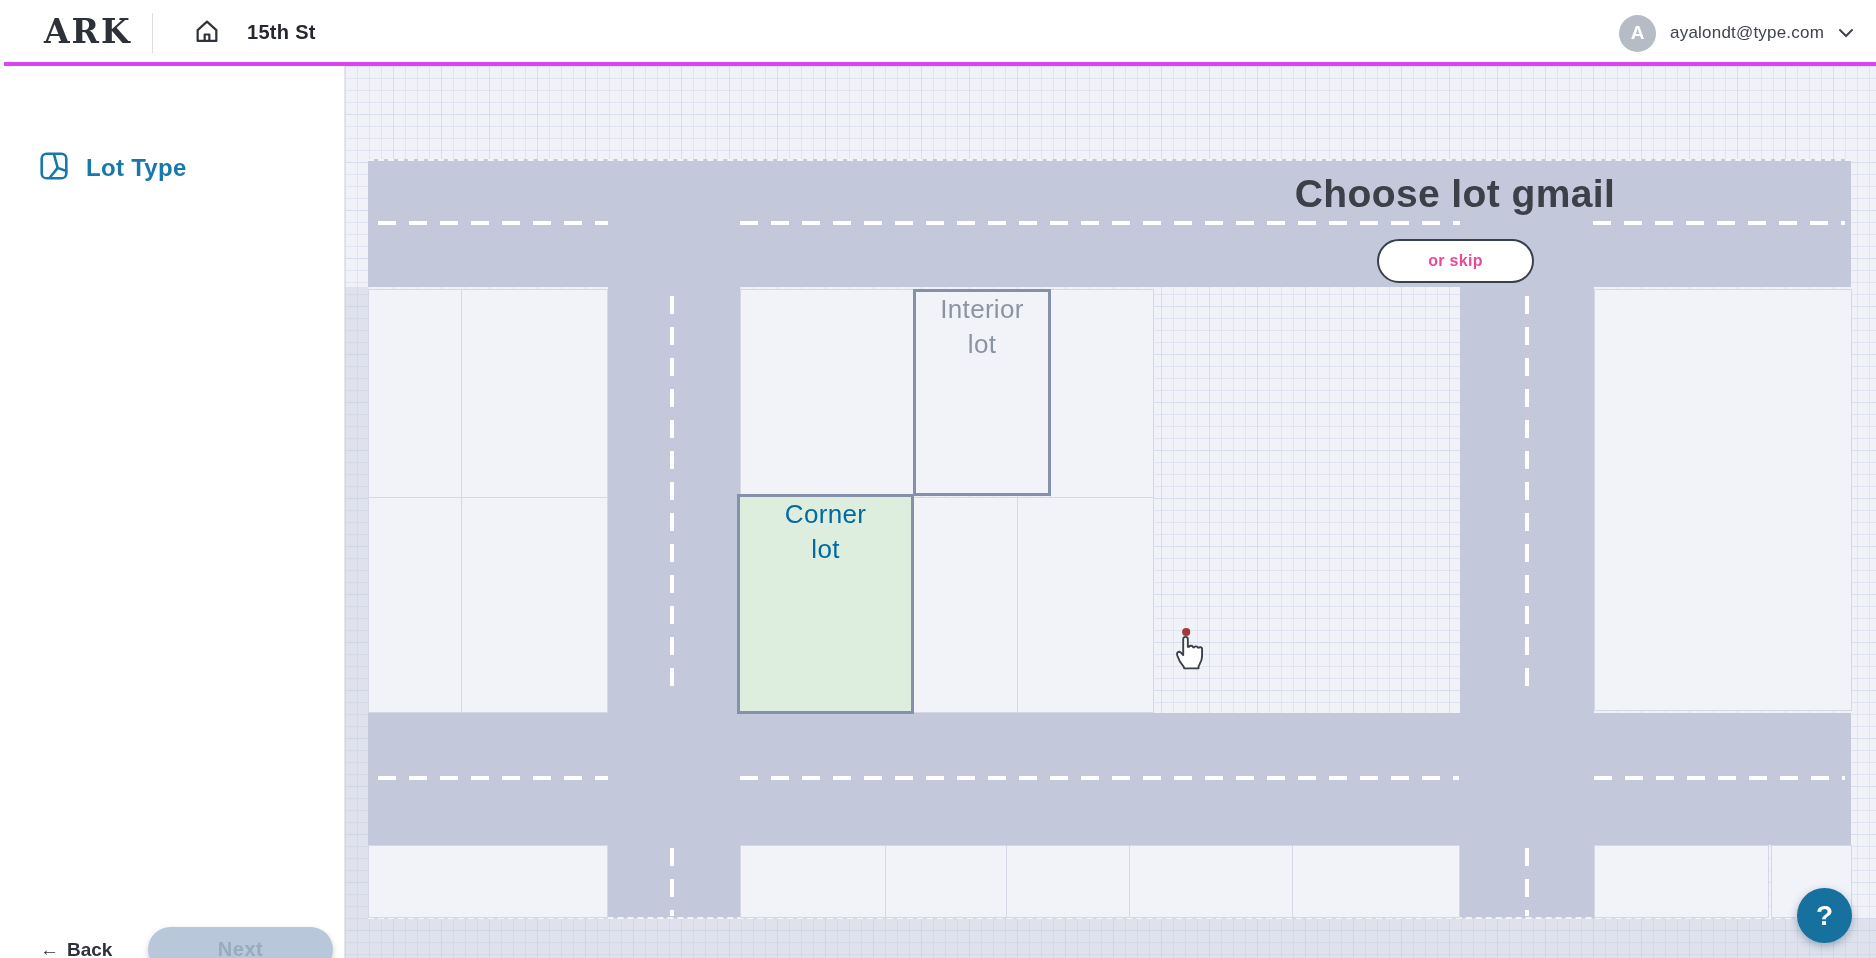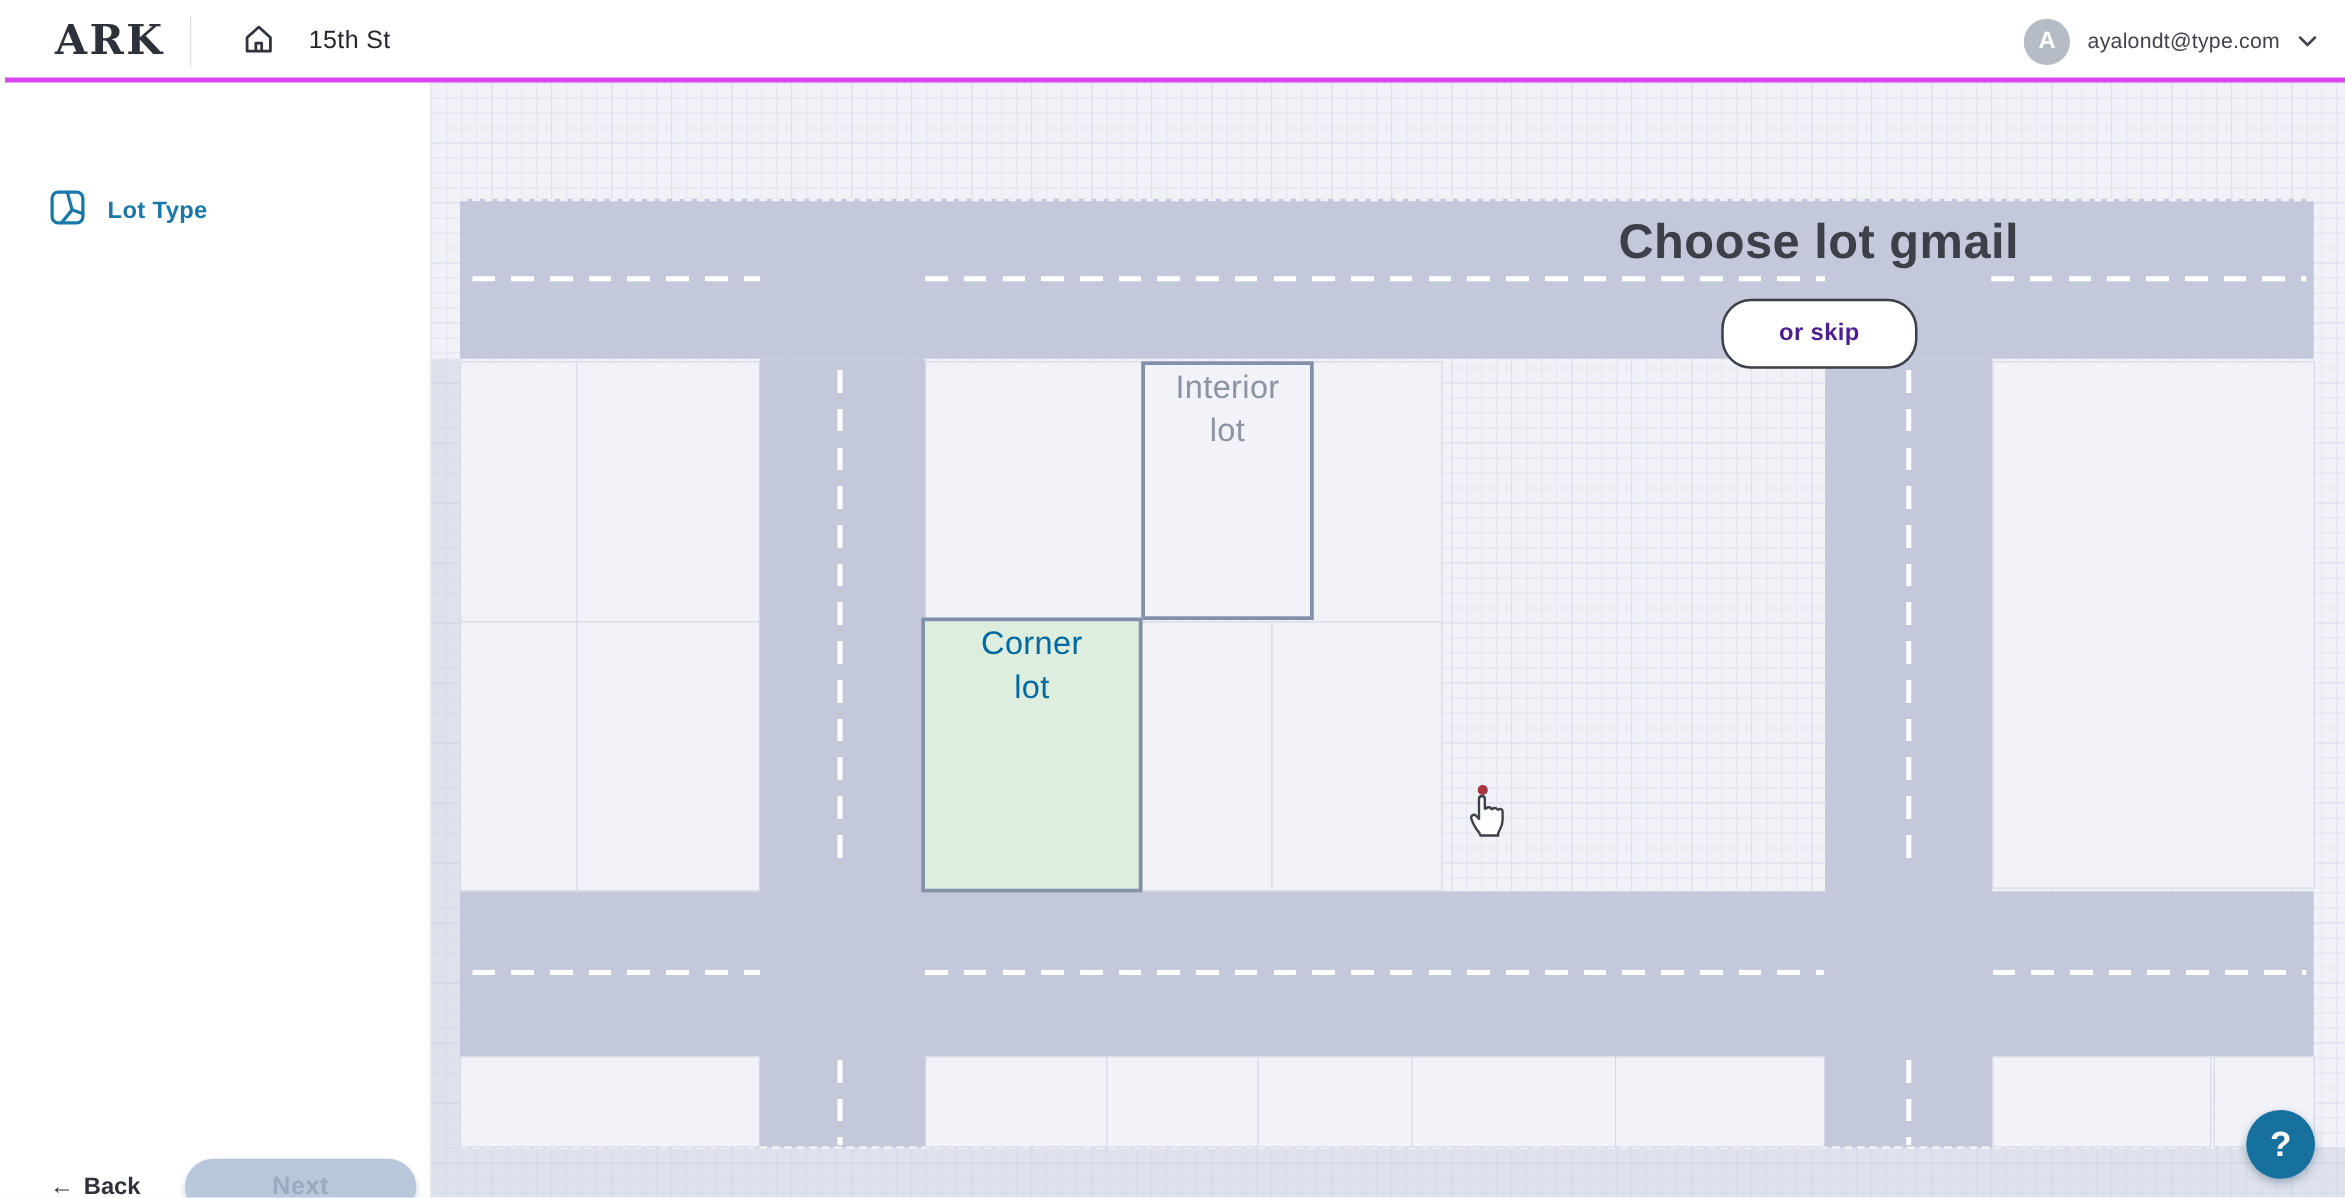--- a/index.html
+++ b/index.html
@@ -8,32 +8,32 @@
   #root { position:relative; width:1876px; height:958px; overflow:hidden; }
   .abs { position:absolute; }
 
   
   #header { position:absolute; left:4px; top:0; width:1876px; height:66px; background:#fff;
     border-bottom:4px solid #d946ef; z-index:40; }
   #logo { position:absolute; left:40px; top:12px; font-family:"DejaVu Serif","Liberation Serif",serif;
     font-size:33px; font-weight:700; letter-spacing:2px; color:#2d313a; cursor:pointer; }
   #header-divider { position:absolute; left:148px; top:13px; width:1px; height:40px; background:#dddde2; }
   #home-btn { position:absolute; left:186px; top:15px; width:34px; height:34px; background:none; border:none; cursor:pointer; }
-  #project-title { position:absolute; left:243px; top:21px; font-size:20px; font-weight:400; color:#24272e; letter-spacing:.3px; }
+  #project-title { position:absolute; left:243px; top:21px; font-size:20px; font-weight:700; color:#24272e; letter-spacing:.3px; }
   #account { position:absolute; right:26px; top:11px; height:44px; display:flex; align-items:center; gap:14px;
     background:none; border:none; cursor:pointer; }
   #avatar { width:37px; height:37px; border-radius:50%; background:#b6bcc6; color:#fff; font-size:19px; font-weight:700;
     display:flex; align-items:center; justify-content:center; }
   #email { font-size:17px; color:#3e434c; letter-spacing:.2px; }
 
   
   #sidebar { position:absolute; left:0; top:66px; width:345px; height:892px; background:#fff;
     border-right:1px solid #e5e5ec; z-index:30; }
   #step-row { position:absolute; left:38px; top:84px; display:flex; align-items:center; gap:16px; }
-  #step-title { font-size:19px; font-weight:800; color:#1878a9; letter-spacing:.3px; }
+  #step-title { font-size:24px; font-weight:800; color:#1878a9; letter-spacing:.3px; }
   #back-btn { position:absolute; left:40px; top:873px; background:none; border:none; font-size:19px; font-weight:700;
     color:#2d3139; cursor:pointer; display:flex; gap:8px; align-items:center; }
   #next-btn { position:absolute; left:148px; top:861px; width:185px; height:45px; border:none; border-radius:23px;
     background:#b9c7da; color:#9aaabf; font-size:20px; font-weight:700; letter-spacing:.5px;
     box-shadow:0 3px 6px rgba(60,70,90,.25); cursor:default; }
 
   
   #map { position:absolute; left:345px; top:66px; width:1531px; height:892px; overflow:hidden;
     background-color:#f1f2f8;
     background-image:
@@ -48,22 +48,22 @@
   .tint { background:rgba(195,201,218,.38); }
   .dash-h { height:4px; background:repeating-linear-gradient(90deg,#fff 0 18px,transparent 18px 31px); }
   .dash-v { width:4px; background:repeating-linear-gradient(180deg,#fff 0 18px,transparent 18px 31px); }
   .lot { background:#f2f2f9; border:1px solid #d6d9e5; }
   .lot--hl { border:3px solid #8590ab; z-index:3; display:flex; justify-content:center; cursor:pointer; }
   .lot--green { background:#ddeede; }
   .lot-label { color:#8c94a4; font-size:26px; line-height:1.35; text-align:center; letter-spacing:.3px; }
   .lot--green .lot-label { color:#0369a1; }
   #choose-title { position:absolute; left:760px; top:106px; width:700px; text-align:center;
     font-size:39px; font-weight:800; color:#3c4048; letter-spacing:.4px; z-index:10; }
-  #skip-btn { position:absolute; left:1032px; top:173px; width:157px; height:56px; border-radius:24px;
-    background:#fff; border:2px solid #3a4049; font-size:19px; font-weight:700; color:#4c1d95;
+  #skip-btn { position:absolute; left:1032px; top:173px; width:157px; height:44px; border-radius:24px;
+    background:#fff; border:2px solid #3a4049; font-size:16px; font-weight:700; color:#ec4899;
     letter-spacing:.3px; cursor:pointer; z-index:10; }
   #cursor { position:absolute; left:826px; top:560px; z-index:20; pointer-events:none; }
 
   #help-btn { position:absolute; left:1797px; top:888px; width:55px; height:55px; border-radius:50%;
     background:#17719f; border:none; color:#fff; font-size:28px; font-weight:700;
     box-shadow:0 3px 8px rgba(20,60,90,.35); cursor:pointer; z-index:50; }
 </style>
 </head>
 <body>
 

